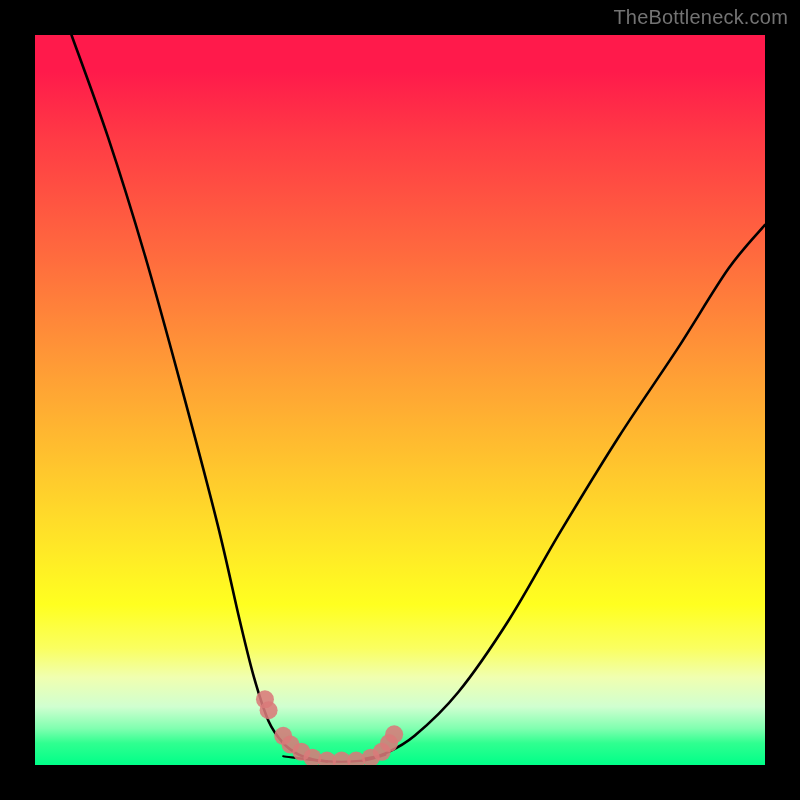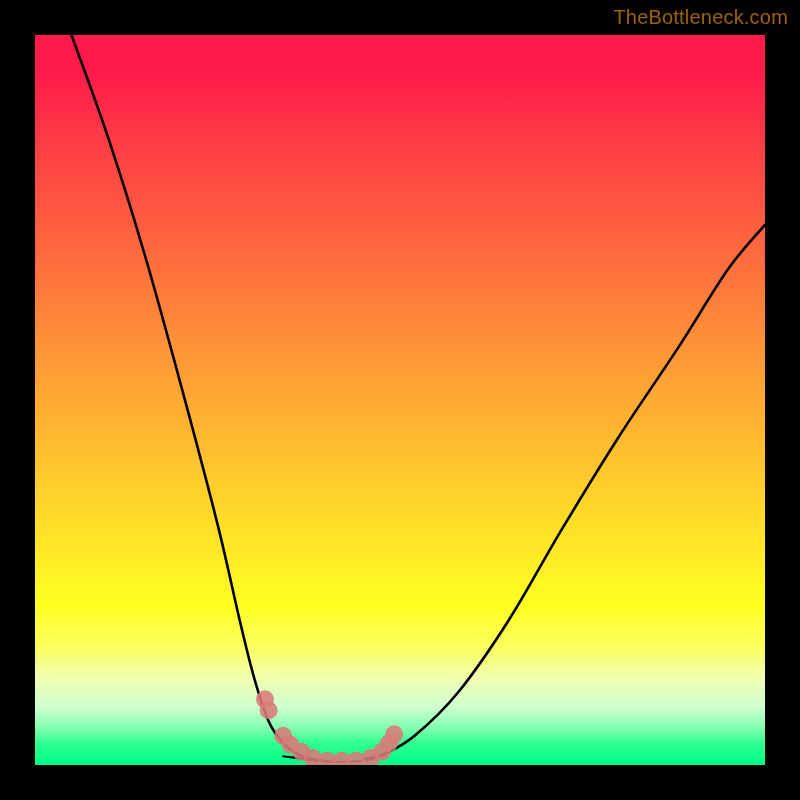--- a/index.html
+++ b/index.html
@@ -54,21 +54,21 @@
       #d0ffd0 92%,
       #80ffb0 95%,
       #30ff90 97%,
       #00ff88 100%
     );
   }
   .attribution {
     position: absolute;
     top: 6px;
     right: 12px;
-    color: #a16207;
+    color: #737373;
     font-size: 20px;
     font-weight: 500;
     letter-spacing: 0.2px;
   }
   svg.curves {
     position: absolute;
     left: 0;
     top: 0;
     width: 100%;
     height: 100%;

